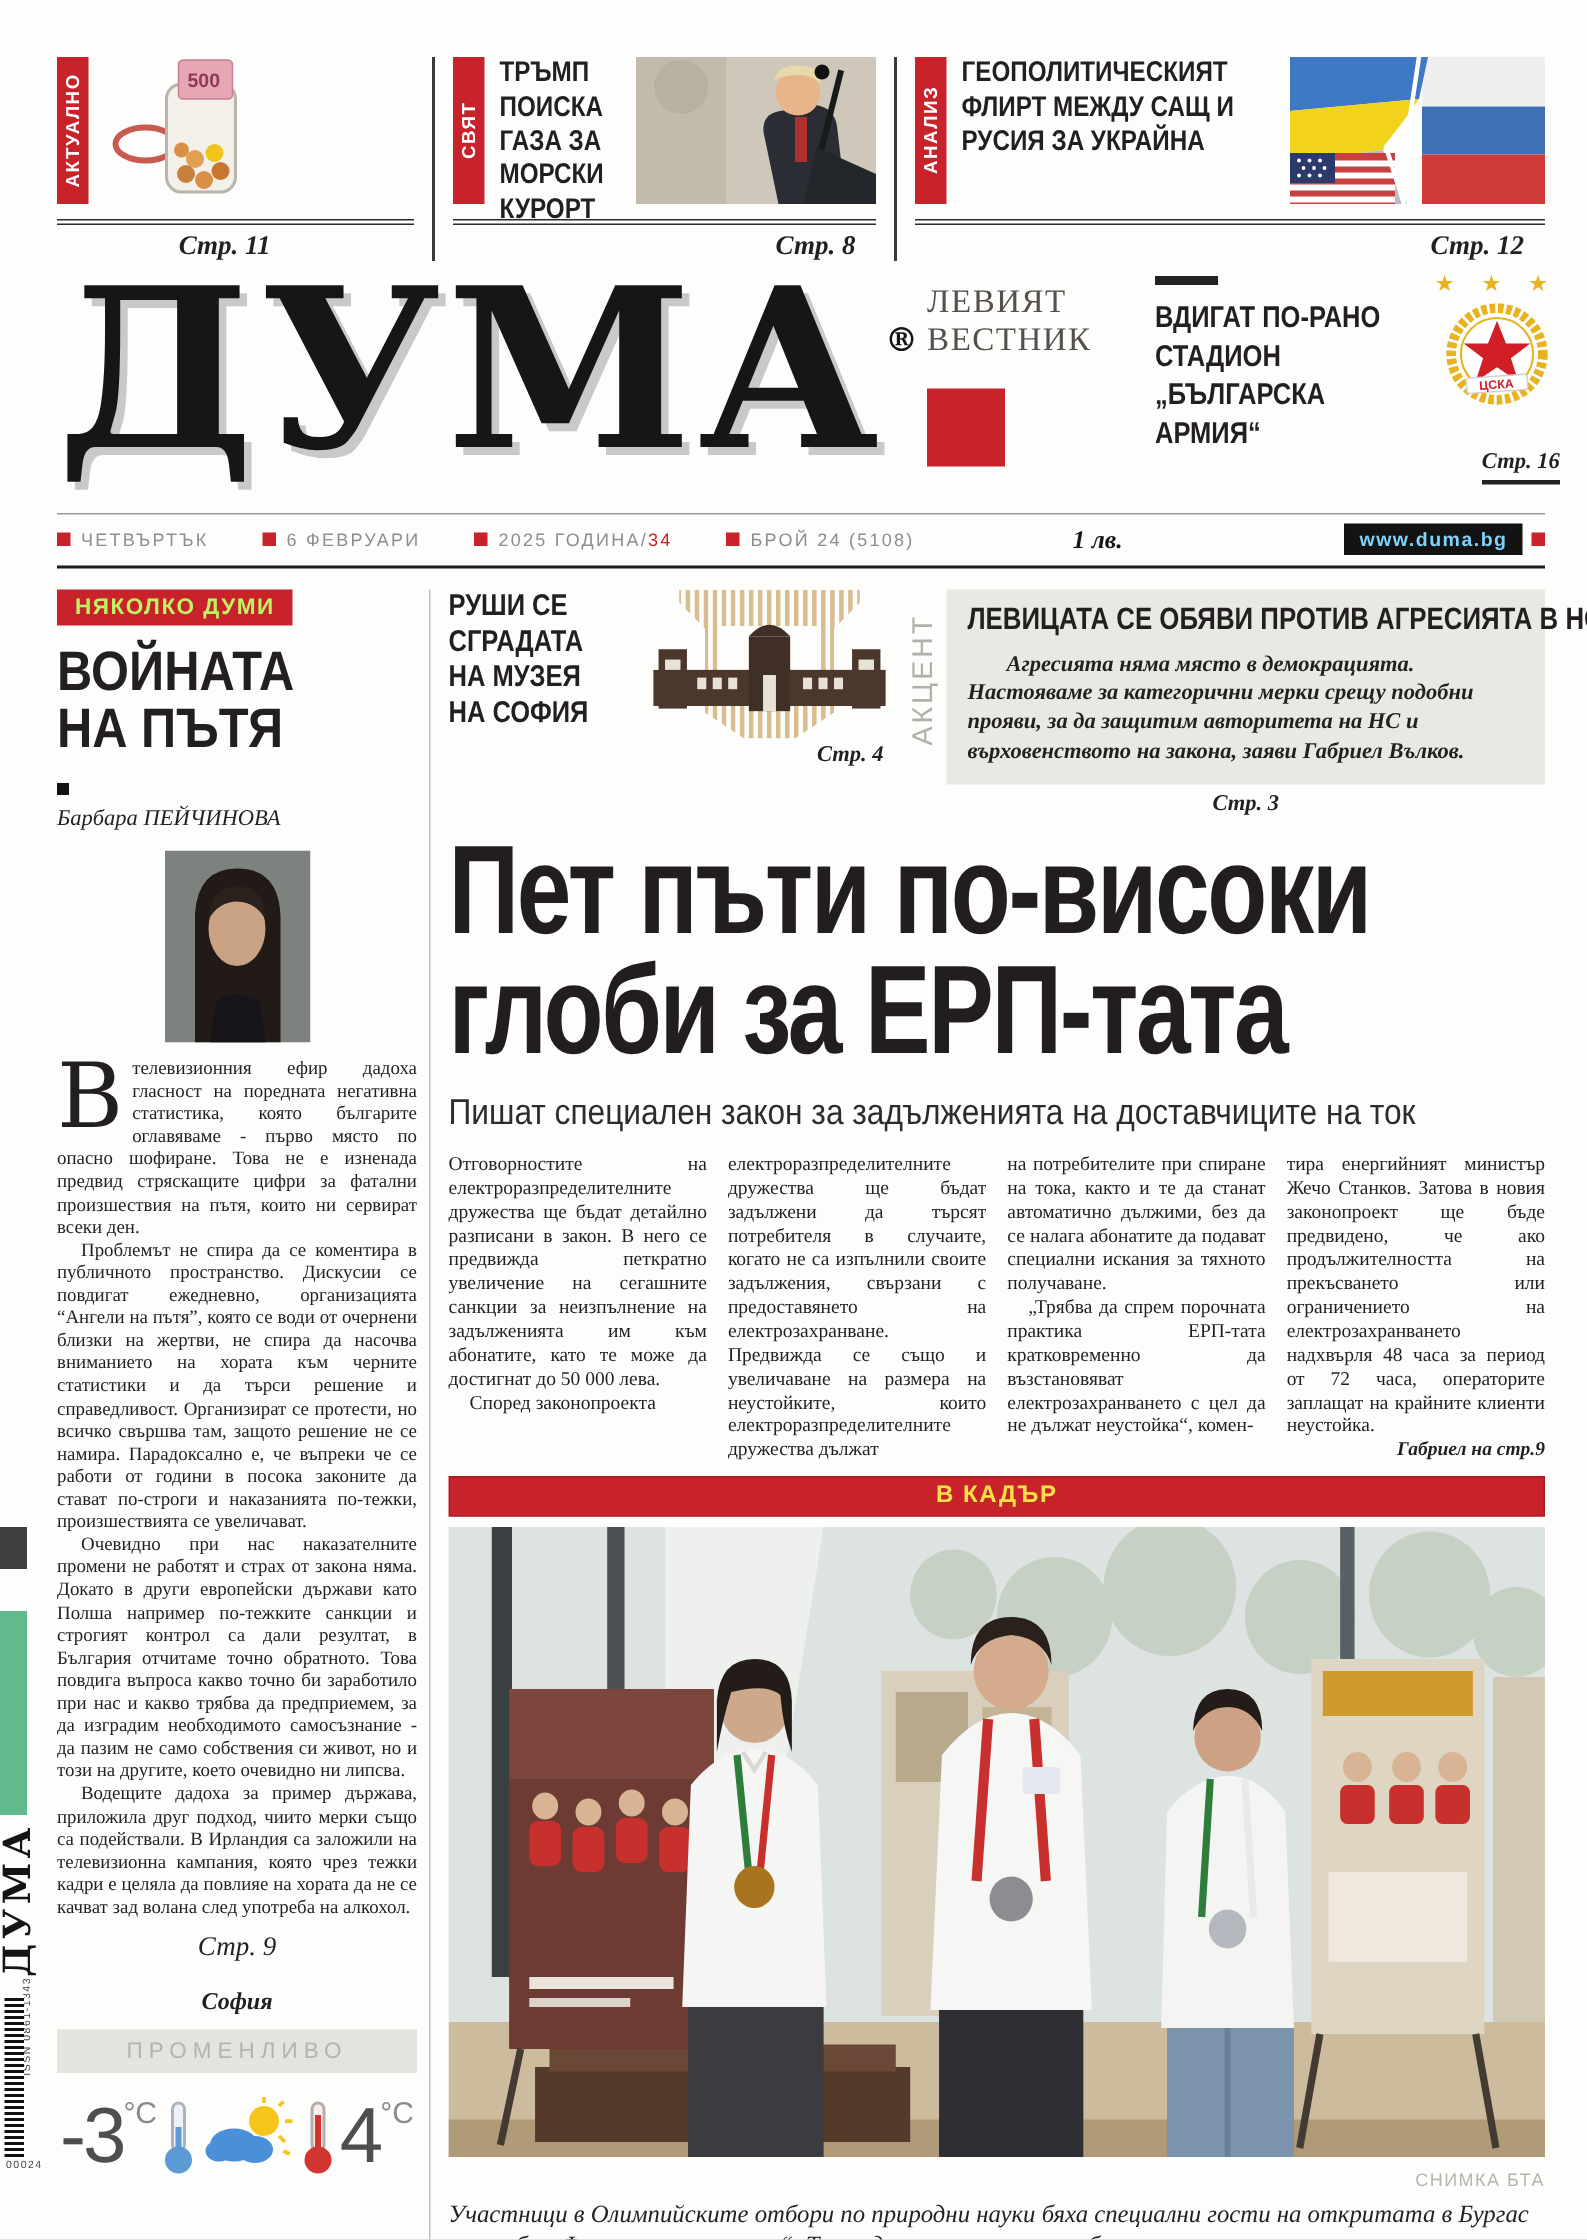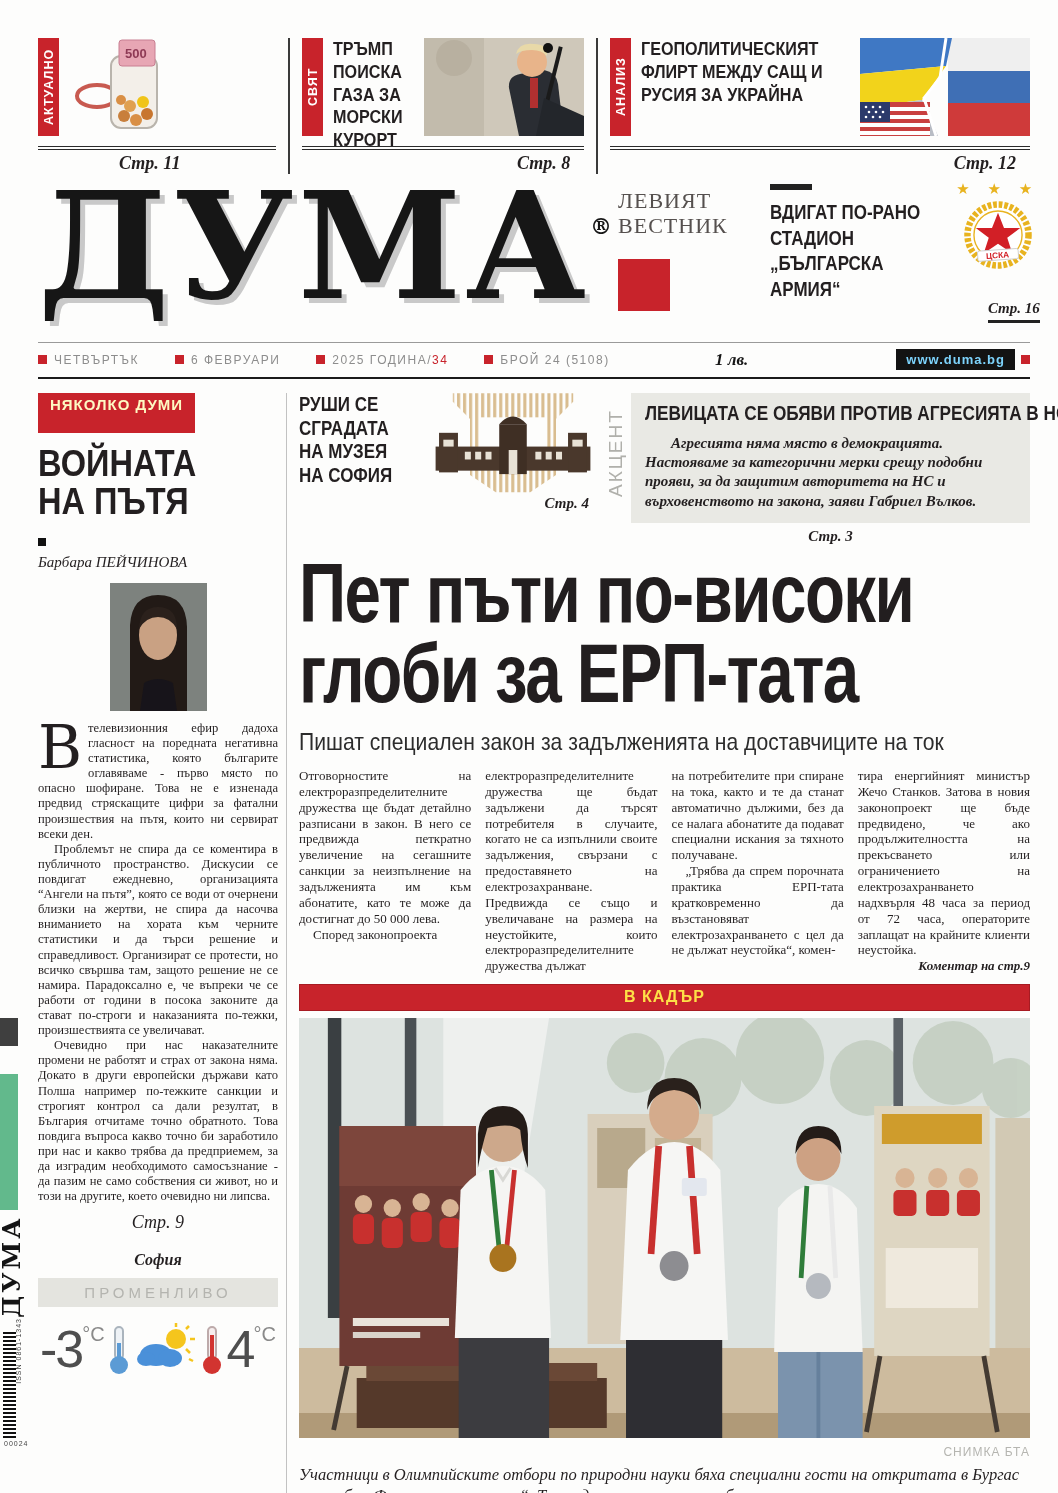--- a/index.html
+++ b/index.html
@@ -68,23 +68,23 @@
   .site { background:#131313; color:#7dd3fc; font-weight:bold; font-size:13px; padding:3px 10px;
           letter-spacing:1px; margin-right:6px; }
 
   
   .body-grid { display:flex; margin-top:14px; }
   .opinion { width:240px; flex:none; }
   .vline { width:1px; background:#c2c2c2; margin:0 12px 0 8px; }
   .main-col { flex:1; min-width:0; }
 
   
-  .kicker { display:inline-block; background:#c8232b; color:#fef9c3;
+  .kicker { display:inline-block; background:#c8232b; color:#bef264;
             font-family:"Liberation Sans", sans-serif; font-weight:bold; font-size:15px;
-            padding:3px 12px 20px; letter-spacing:1px; }
+            padding:3px 12px 4px; letter-spacing:1px; }
   .op-title { font-family:"Liberation Sans", sans-serif; font-weight:800; font-size:37px;
               line-height:1.04; margin-top:12px; transform:scaleX(0.88); transform-origin:0 0; }
   .op-bullet { width:8px; height:8px; background:#111; margin:16px 0 8px; }
   .op-author { font-style:italic; font-size:15px; }
   .op-photo { display:block; margin:12px auto 10px; }
   .op-body { text-align:justify; font-size:12.6px; line-height:1.2; }
   .op-body p { margin:0; }
   .op-body p + p { text-indent:16px; }
   .dropcap { float:left; font-family:"DejaVu Serif", serif; font-size:60px; line-height:0.76;
              padding:4px 6px 0 0; }
@@ -304,20 +304,21 @@
           <rect width="97" height="128" fill="#7d827e"></rect>
           <path d="M20 128 L20 42 Q22 12 48 12 Q76 12 77 44 L77 128 Z" fill="#221a16"></path>
           <ellipse cx="48" cy="52" rx="19" ry="25" fill="#c9a183"></ellipse>
           <path d="M29 46 Q30 24 48 24 Q67 24 67 46 Q60 34 48 34 Q36 34 29 46 Z" fill="#2b211c"></path>
           <path d="M30 128 L34 100 Q48 92 63 100 L67 128 Z" fill="#17141a"></path>
         </svg>
         <div class="op-body">
           <p><span class="dropcap">В</span><span>телевизионния ефир дадоха гласност на поредната негативна статистика, която българите оглавяваме - първо място по опасно шофиране. Това не е изненада предвид стряскащите цифри за фатални произшествия на пътя, които ни сервират всеки ден.</span></p>
           <p>Проблемът не спира да се коментира в публичното пространство. Дискусии се повдигат ежедневно, организацията “Ангели на пътя”, която се води от очернени близки на жертви, не спира да насочва вниманието на хората към черните статистики и да търси решение и справедливост. Организират се протести, но всичко свършва там, защото решение не се намира. Парадоксално е, че въпреки че се работи от години в посока законите да стават по-строги и наказанията по-тежки, произшествията се увеличават.</p>
           <p>Очевидно при нас наказателните промени не работят и страх от закона няма. Докато в други европейски държави като Полша например по-тежките санкции и строгият контрол са дали резултат, в България отчитаме точно обратното. Това повдига въпроса какво точно би заработило при нас и какво трябва да предприемем, за да изградим необходимото самосъзнание - да пазим не само собствения си живот, но и този на другите, което очевидно ни липсва.</p>
+          <p>Водещите дадоха за пример държава, приложила друг подход, чиито мерки също са подействали. В Ирландия са заложили на телевизионна кампания, която чрез тежки кадри е целяла да повлияе на хората да не се качват зад волана след употреба на алкохол.</p>
         </div>
         <div class="op-page">Стр. 9</div>
 
         
         <div>
           <div class="w-city">София</div>
           <div class="w-cond">ПРОМЕНЛИВО</div>
           <div class="w-row">
             <span class="w-temp"><span>-3</span><sup>°C</sup></span>
             <svg width="22" height="52" viewBox="0 0 22 52">
@@ -411,21 +412,21 @@
           </div>
           <div class="col">
             <p class="noind">електроразпределителните дружества ще бъдат задължени да търсят потребителя в случаите, когато не са изпълнили своите задължения, свързани с предоставянето на електрозахранване. Предвижда се също и увеличаване на размера на неустойките, които електроразпределителните дружества дължат</p>
           </div>
           <div class="col">
             <p class="noind">на потребителите при спиране на тока, както и те да станат автоматично дължими, без да се налага абонатите да подават специални искания за тяхното получаване.</p>
             <p>„Трябва да спрем порочната практика ЕРП-тата кратковременно да възстановяват електрозахранването с цел да не дължат неустойка“, комен-</p>
           </div>
           <div class="col">
             <p class="noind">тира енергийният министър Жечо Станков. Затова в новия законопроект ще бъде предвидено, че ако продължителността на прекъсването или ограничението на електрозахранването надхвърля 48 часа за период от 72 часа, операторите заплащат на крайните клиенти неустойка.</p>
-            <p class="comment">Коментар на стр.9</p>
+            <p class="comment">Габриел на стр.9</p>
           </div>
         </div>
 
         
         <div class="banner">В КАДЪР</div>
 
         <svg class="photo" width="100%" height="420" viewBox="0 0 760 420" preserveAspectRatio="none">
           <rect width="760" height="420" fill="#e6e9e6"></rect>
           <rect x="0" y="0" width="760" height="330" fill="#dde3e0"></rect>
           <rect x="30" y="0" width="14" height="300" fill="#3a3f42"></rect>

